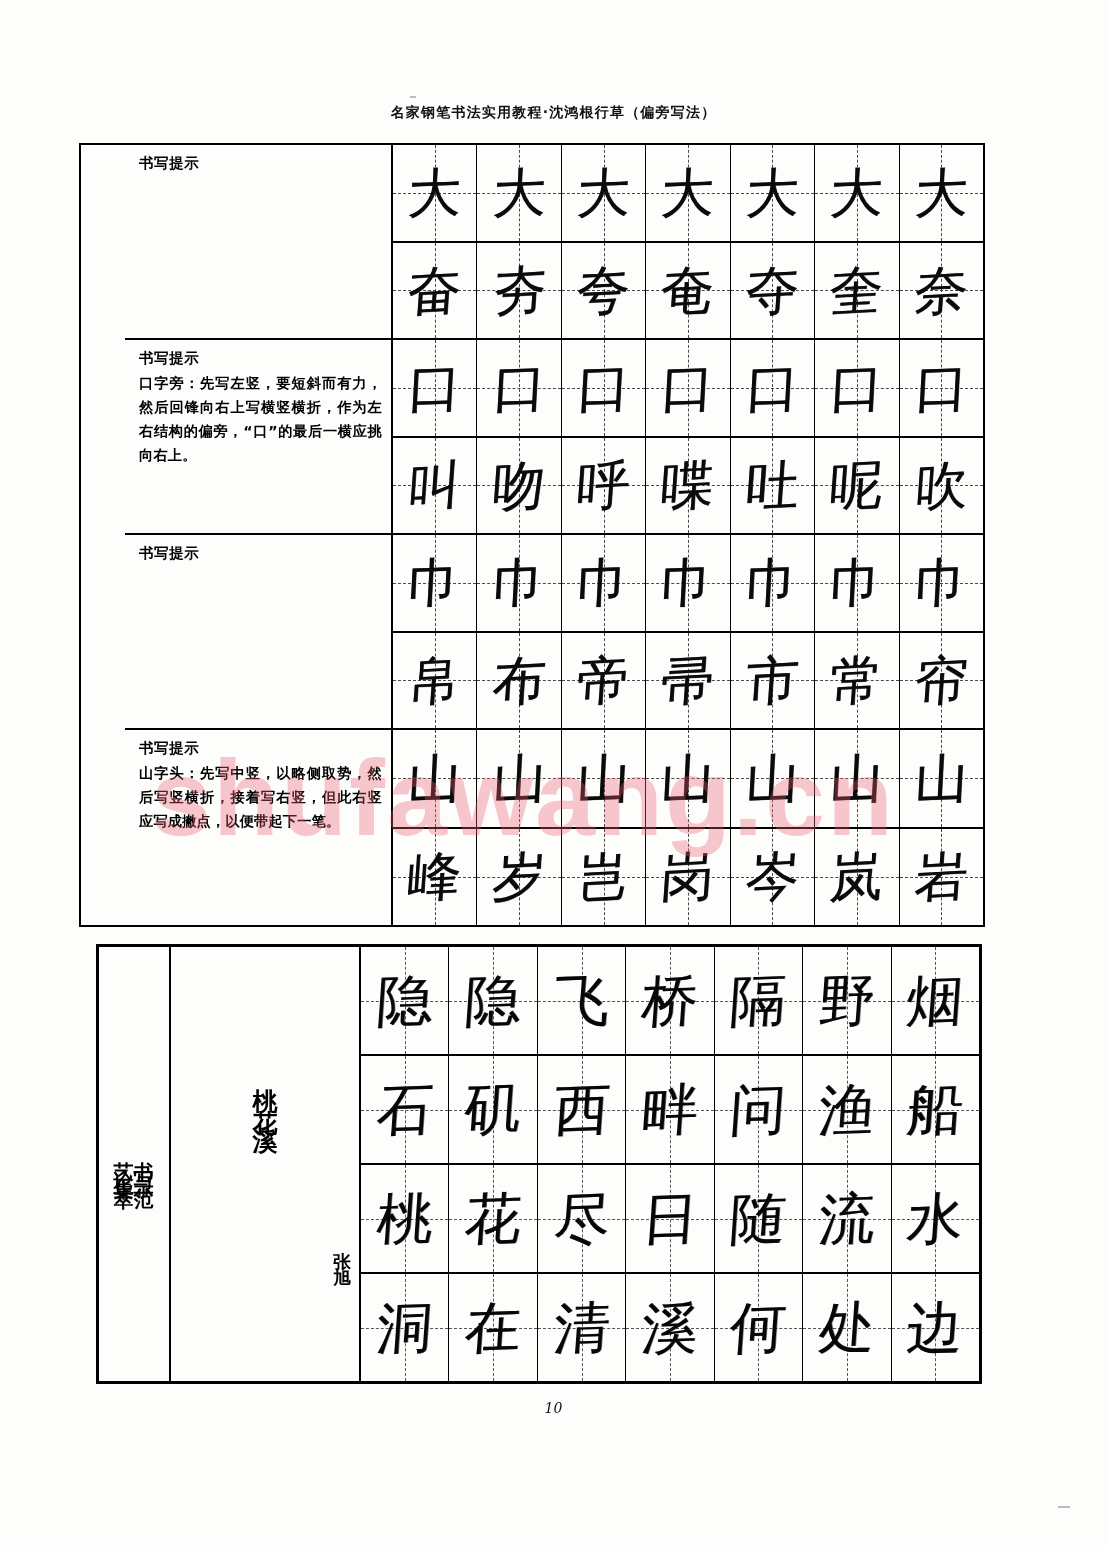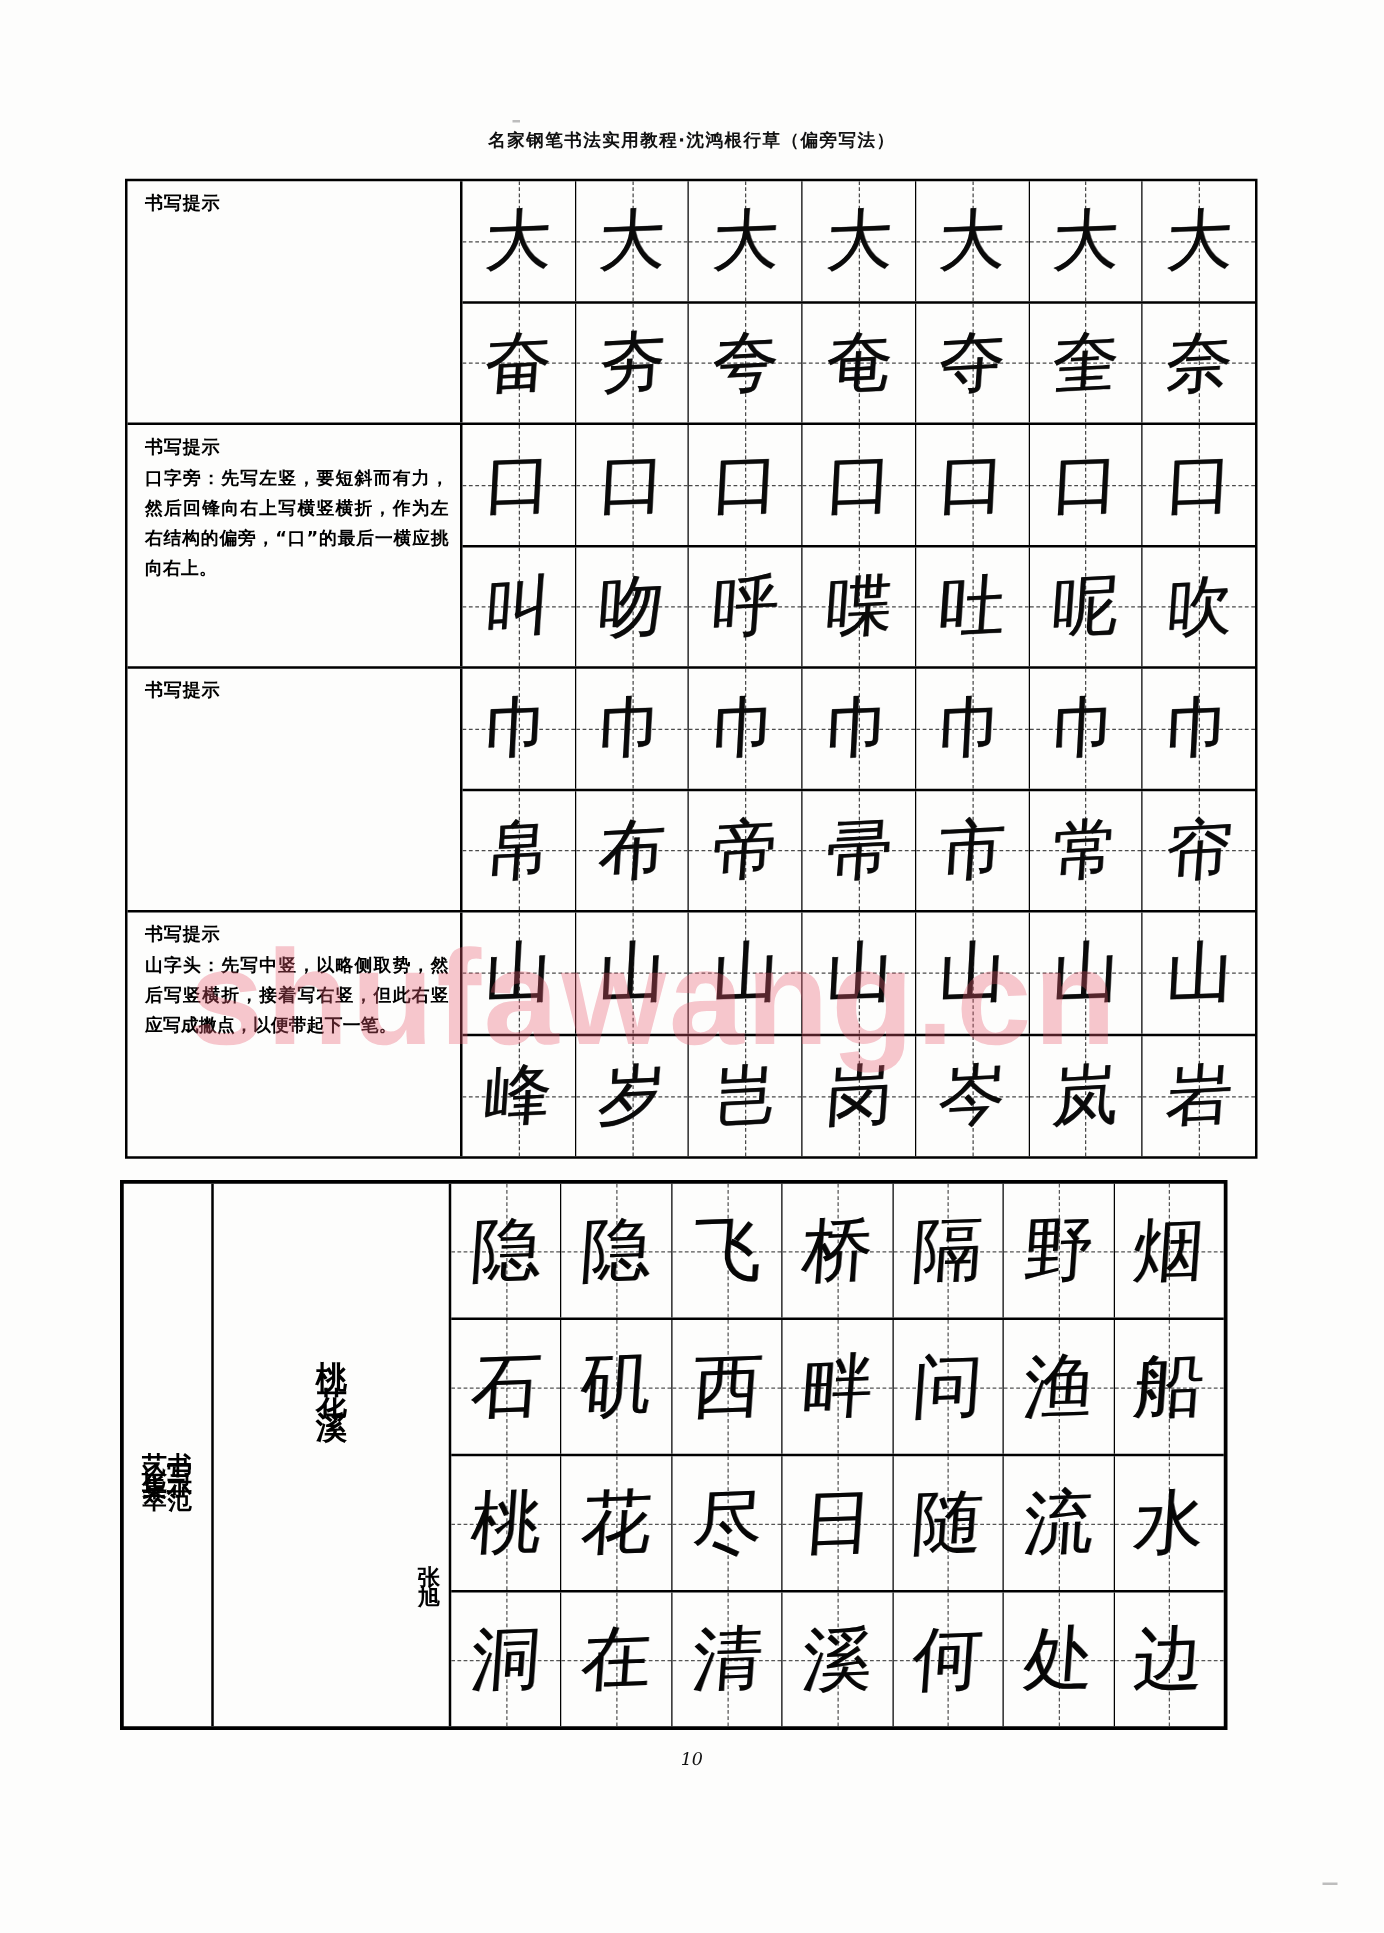--- a/index.html
+++ b/index.html
@@ -52,27 +52,28 @@
     font-family: Liberation Sans, sans-serif;
     pointer-events: none;
     user-select: none;
     z-index: 40;
     white-space: nowrap;
   }
 
   
   .top-table {
     position: absolute;
-    left: 100px;
+    left: 79px;
     top: 143px;
     width: 906px;
     border: 2.5px solid #000;
     box-sizing: border-box;
     z-index: 10;
     background: transparent;
+    padding-left: 44px;
   }
   .block {
     display: flex;
     border-bottom: 2.5px solid #000;
     height: 195px;
     box-sizing: border-box;
   }
   .block:last-child { border-bottom: none; }
 
   .tip-cell {

